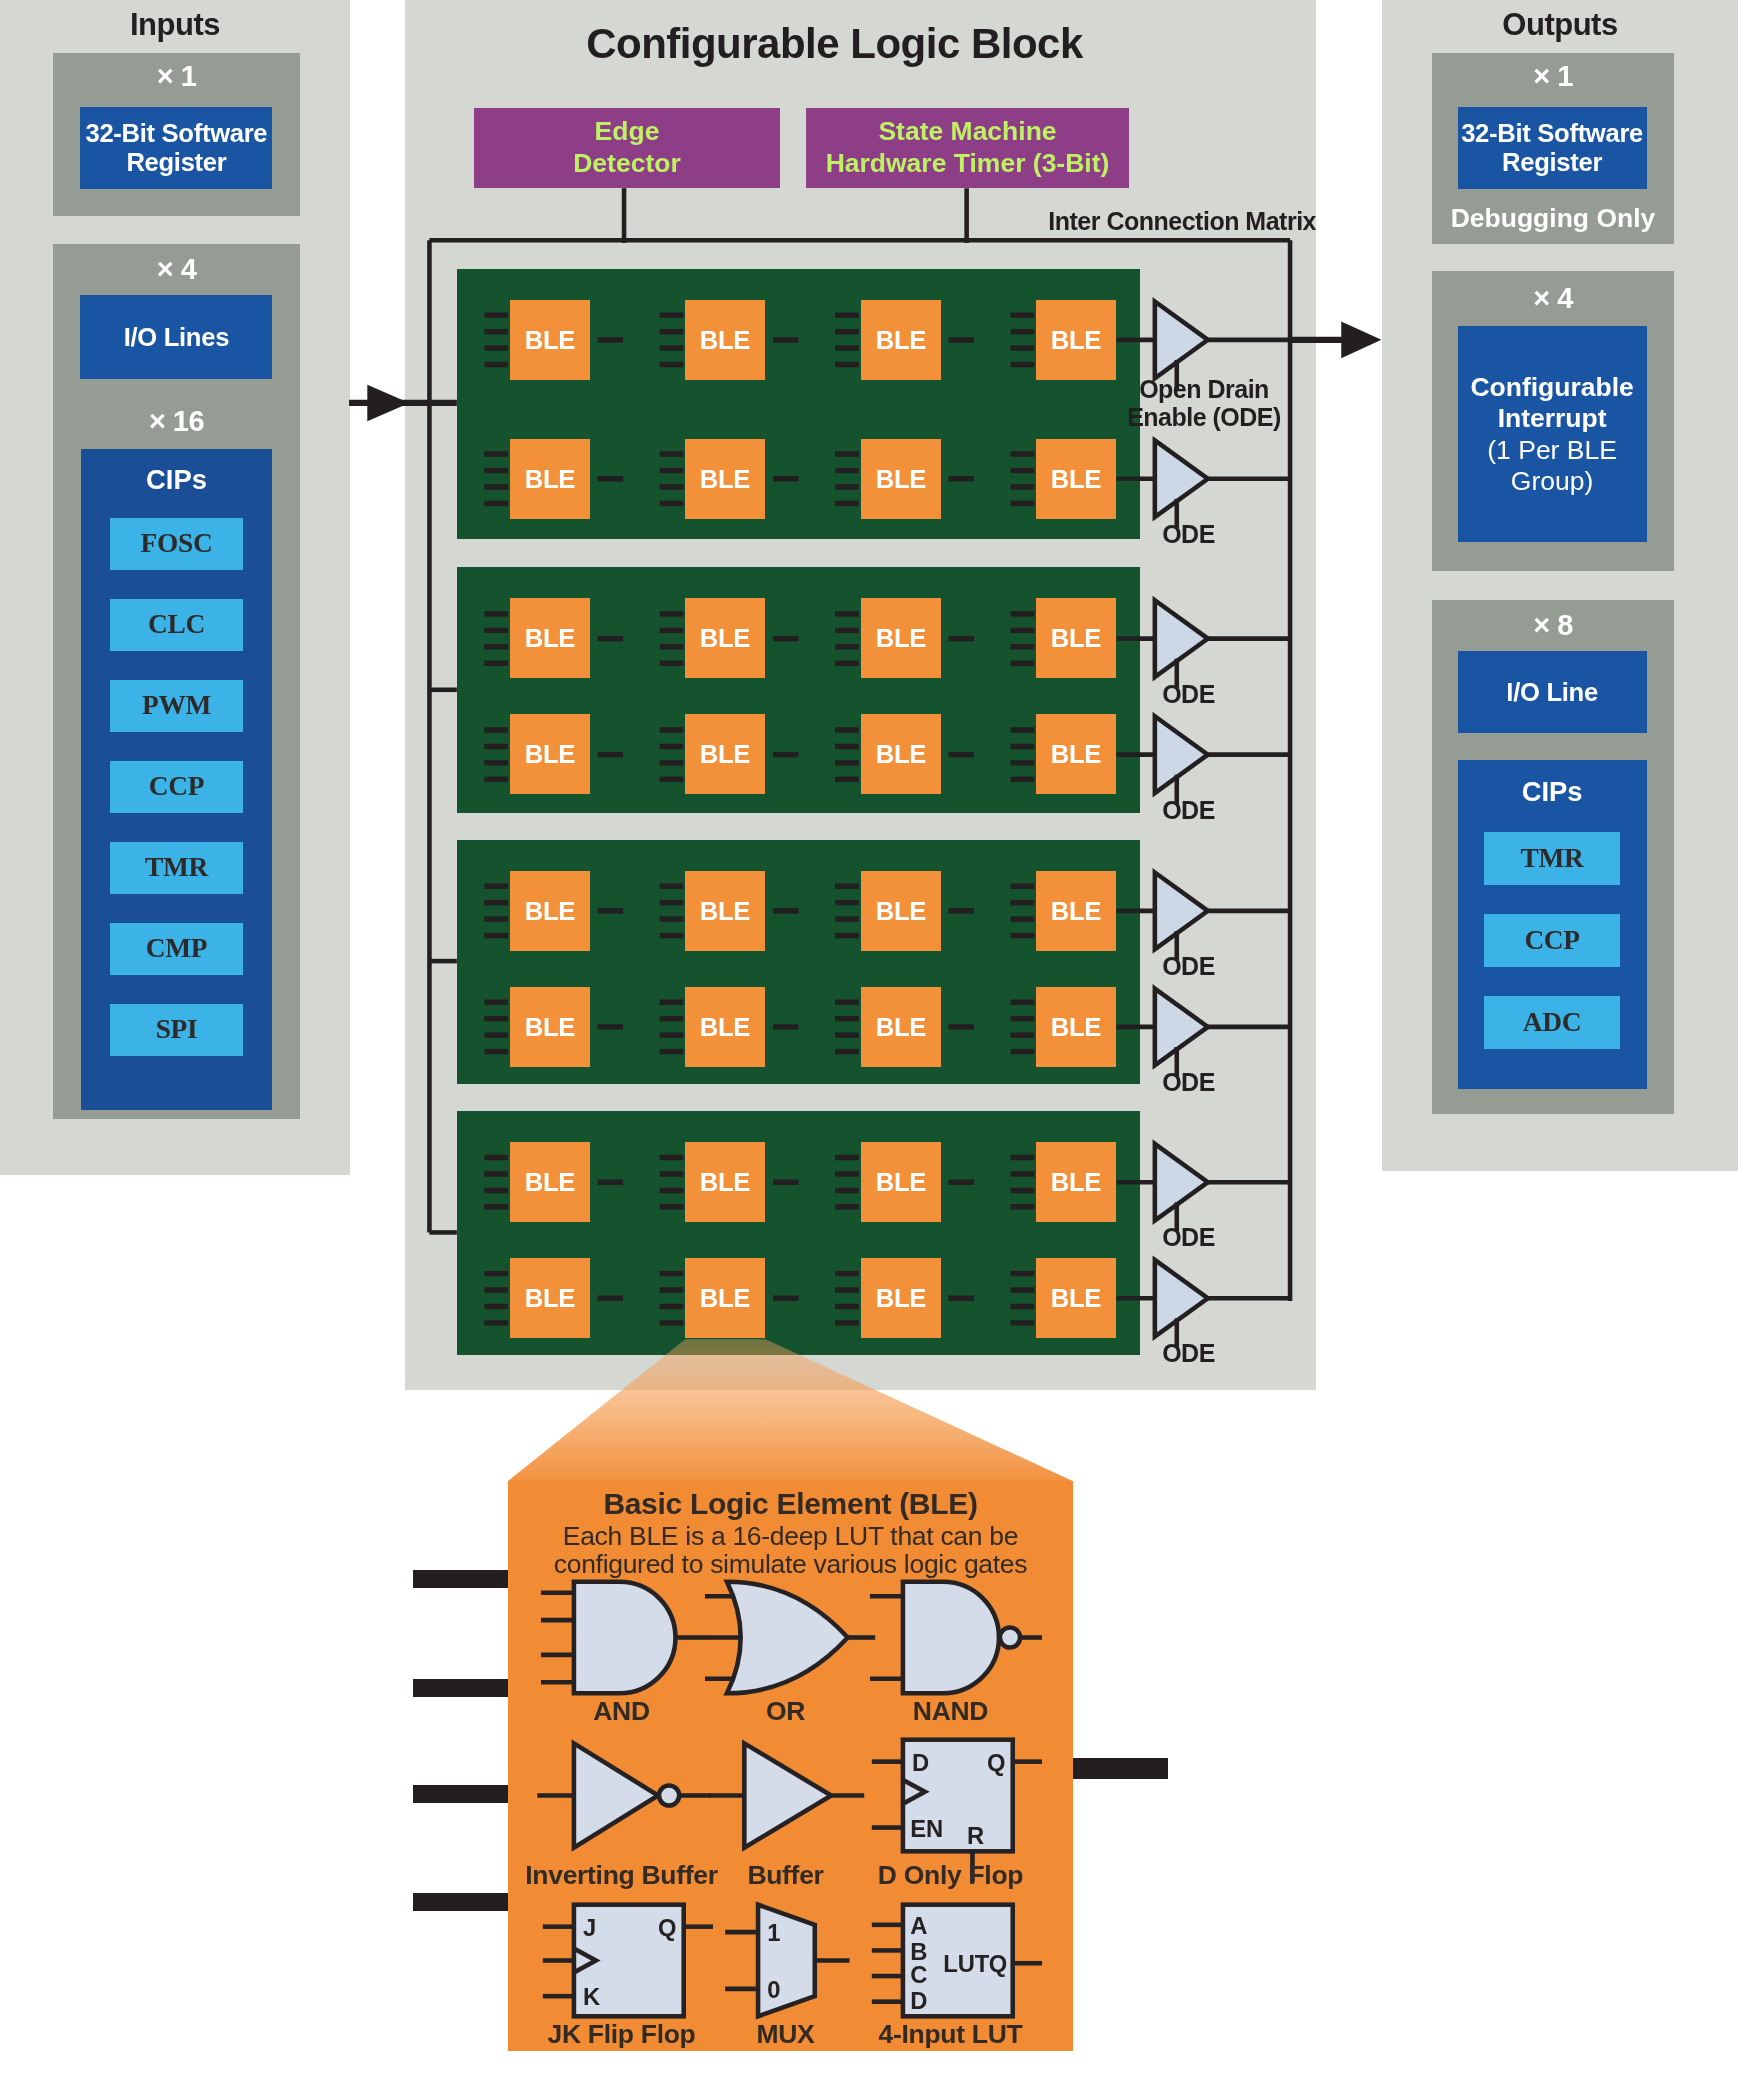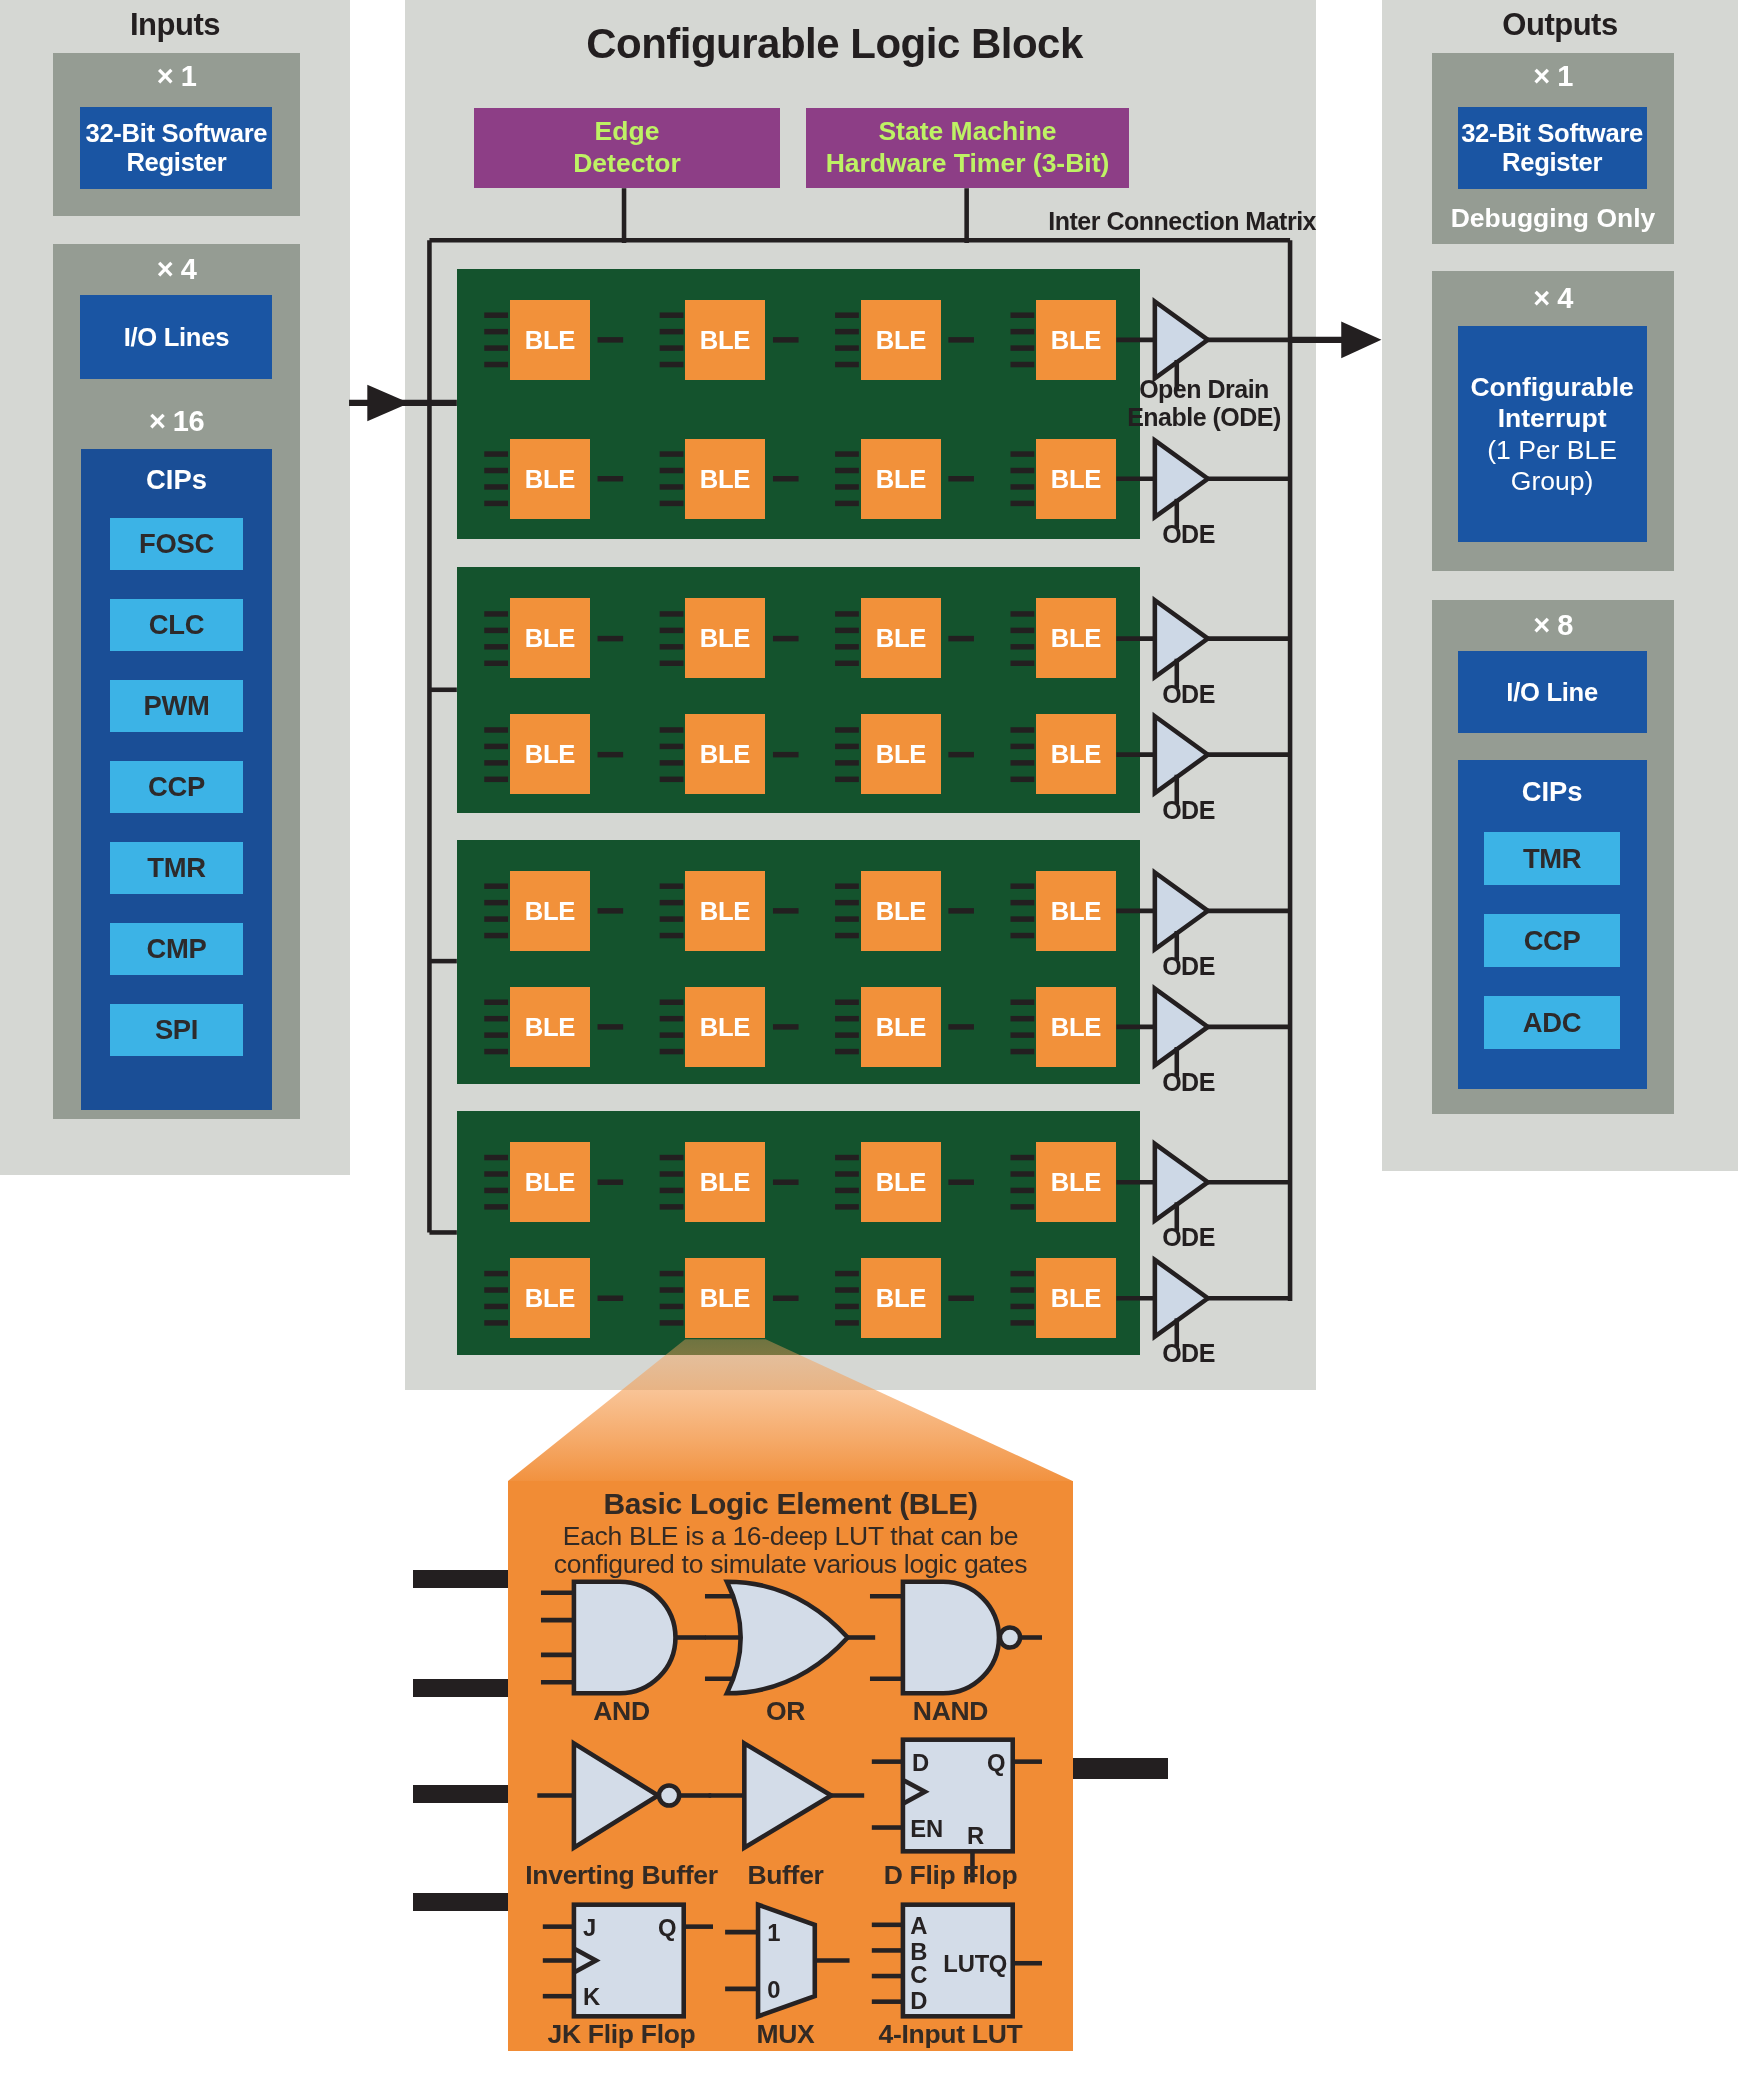--- a/index.html
+++ b/index.html
@@ -6,21 +6,21 @@
   #canvas{position:relative;width:1746px;height:2094px;background:#ffffff;overflow:hidden;
           font-family:"Liberation Sans", sans-serif;color:#231f20;}
   .abs{position:absolute;}
   .panel{background:#d5d7d3;}
   .graybox{background:#959c93;}
   .groupbox{background:#14532d;}
   .bluebox{background:#1a55a3;color:#fff;display:flex;align-items:center;justify-content:center;
            text-align:center;font-weight:bold;font-size:25.6px;line-height:1.12;letter-spacing:-0.3px;}
   .cipsbox{background:#1a4e96;}
   .chip{background:#3cb3e6;color:#2d2a2b;font-weight:bold;font-size:27.4px;display:flex;
-        align-items:center;justify-content:center;margin:0 auto 29px auto;letter-spacing:-0.3px;}
+        align-items:center;justify-content:center;margin:0 auto 29px auto;letter-spacing:-0.3px;font-family:Liberation Serif, serif;}
   .count{color:#fff;font-weight:bold;font-size:29px;text-align:center;letter-spacing:-0.5px;}
   .ptitle{font-weight:bold;font-size:31px;text-align:center;color:#231f20;letter-spacing:-0.5px;}
   .purple{background:#8d3e86;color:#bef264;display:flex;flex-direction:column;align-items:center;
           justify-content:center;text-align:center;font-weight:bold;font-size:26.5px;line-height:1.2;}
   .bigtitle{font-weight:bold;font-size:42px;text-align:center;letter-spacing:-0.5px;}
   .icmlabel{font-weight:bold;font-size:25px;text-align:right;letter-spacing:-0.5px;}
   .ble{background:#f2913a;color:#fff;font-weight:bold;font-size:25.6px;display:flex;
        align-items:center;justify-content:center;letter-spacing:-0.3px;}
   .odelabel{font-weight:bold;font-size:25px;text-align:center;line-height:1.1;letter-spacing:-0.5px;}
   .bar{background:#231f20;}
@@ -238,21 +238,21 @@
           <line x1="14" y1="28" x2="48" y2="28" stroke="#262223" stroke-width="5"></line>
           <line x1="14" y1="100" x2="48" y2="100" stroke="#262223" stroke-width="5"></line>
           <line x1="168" y1="28" x2="200" y2="28" stroke="#262223" stroke-width="5"></line>
           <line x1="124" y1="126" x2="124" y2="160" stroke="#262223" stroke-width="5"></line>
           <text x="58" y="38" text-anchor="start" font-family="&quot;Liberation Sans&quot;, sans-serif" font-size="26" font-weight="bold" fill="#262223">D</text>
           <text x="160" y="38" text-anchor="end" font-family="&quot;Liberation Sans&quot;, sans-serif" font-size="26" font-weight="bold" fill="#262223">Q</text>
           <text x="56" y="110" text-anchor="start" font-family="&quot;Liberation Sans&quot;, sans-serif" font-size="26" font-weight="bold" fill="#262223">EN</text>
           <text x="118" y="118" text-anchor="start" font-family="&quot;Liberation Sans&quot;, sans-serif" font-size="26" font-weight="bold" fill="#262223">R</text>
         </svg>
       </div>
-      <div class="abs gatelabel" style="left:850px;top:1860px;width:201px;">D Flip Flop</div>
+      <div class="abs gatelabel" style="left:850px;top:1860px;width:201px;">D Only Flop</div>
       <div class="abs" style="left:530px;top:1901px;width:183px;height:119px;">
         <svg width="183" height="119" viewBox="0 0 200 130" style="overflow:visible">
           <rect x="48" y="4" width="120" height="122" fill="#d3dce8" stroke="#262223" stroke-width="5"></rect>
           <polyline points="48,52 72,65 48,78" fill="none" stroke="#262223" stroke-width="5"></polyline>
           <line x1="14" y1="28" x2="48" y2="28" stroke="#262223" stroke-width="5"></line>
           <line x1="14" y1="65" x2="48" y2="65" stroke="#262223" stroke-width="5"></line>
           <line x1="14" y1="104" x2="48" y2="104" stroke="#262223" stroke-width="5"></line>
           <line x1="168" y1="28" x2="200" y2="28" stroke="#262223" stroke-width="5"></line>
           <text x="58" y="38" text-anchor="start" font-family="&quot;Liberation Sans&quot;, sans-serif" font-size="26" font-weight="bold" fill="#262223">J</text>
           <text x="160" y="38" text-anchor="end" font-family="&quot;Liberation Sans&quot;, sans-serif" font-size="26" font-weight="bold" fill="#262223">Q</text>

